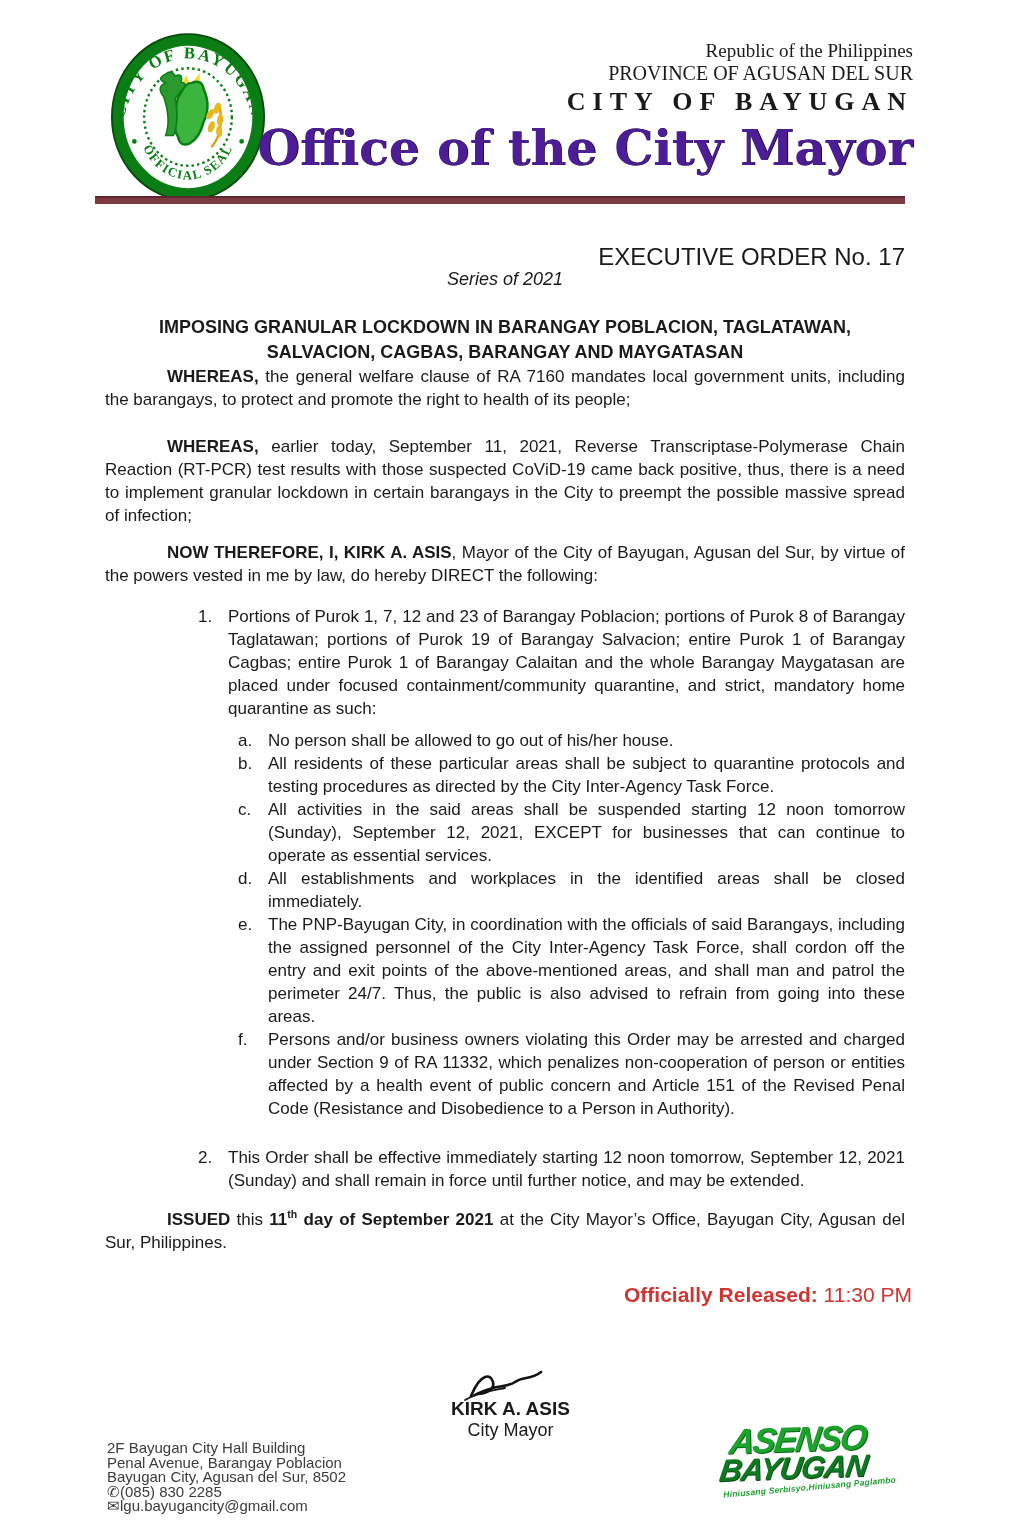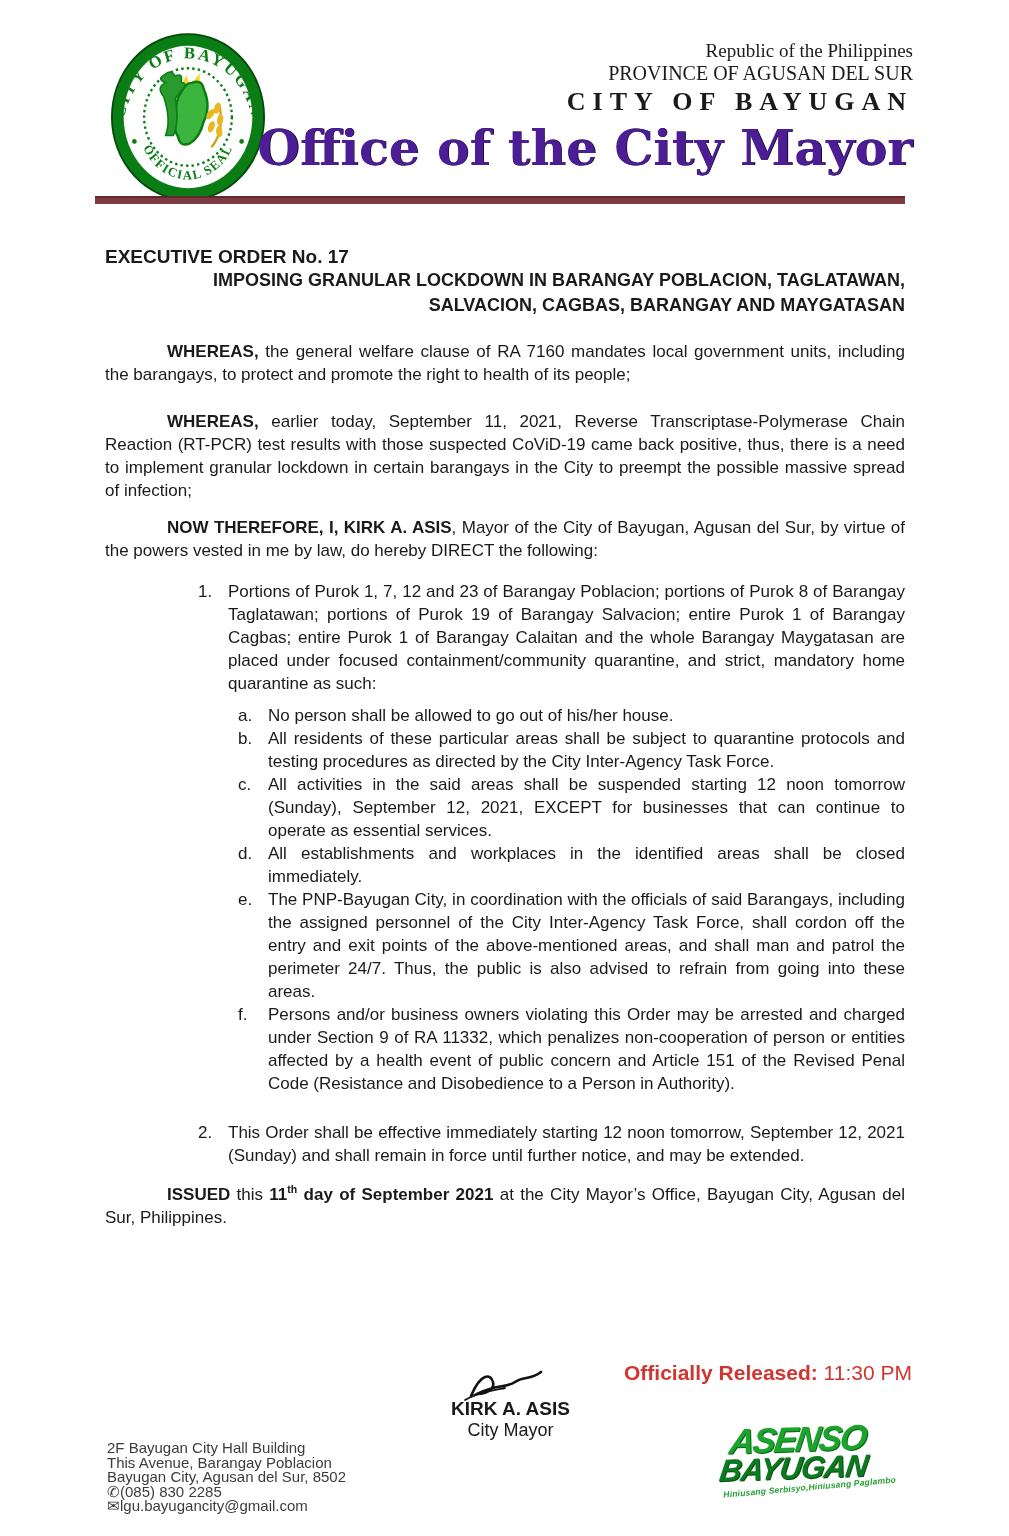--- a/index.html
+++ b/index.html
@@ -20,42 +20,42 @@
     font-family:"DejaVu Serif", serif; font-weight:bold; font-size:49px;
     letter-spacing:0px; margin-top:2px; color:#4c1d95;
     text-shadow:0.6px 0 0 #000;
   }
   .hdr-rule { position:absolute; left:95px; top:196px; width:810px; height:8px;
     background:#7d3b41; border-top:2px solid #5e2a30; }
 
   
   .content { position:absolute; left:105px; top:245px; width:800px;
     font-size:17px; line-height:23px; }
-  .eo-heading { text-align:left; font-weight:bold; font-size:19px; }
+  .eo-heading { text-align:right; font-weight:normal; font-size:24px; }
   .eo-series  { text-align:center; font-style:italic; font-size:18px; margin-bottom:24px; }
-  .eo-title   { text-align:right; font-weight:bold; font-size:18px; line-height:25px; margin-bottom:22px; }
+  .eo-title   { text-align:center; font-weight:bold; font-size:18px; line-height:25px; }
   .para { text-align:justify; text-indent:62px; }
   .para .lead { font-weight:bold; }
   .mb-w1 { margin-bottom:24px; }
   .mb-w2 { margin-bottom:14px; }
   .mb-th { margin-bottom:18px; }
   .dir-row { display:flex; margin-left:93px; }
   .dir-num { flex:none; width:30px; }
   .dir-text { flex:1; text-align:justify; }
   .dir1 { margin-bottom:9px; }
   .sub-row { display:flex; margin-left:133px; }
   .sub-num { flex:none; width:30px; }
   .sub-text { flex:1; text-align:justify; }
   .sub-list { margin-bottom:26px; }
   .dir2 { margin-bottom:16px; }
   .issued b { font-weight:bold; }
   sup { font-size:0.62em; vertical-align:super; line-height:0; }
 
   
-  .release { position:absolute; left:624px; top:1361px; font-size:21px; }
+  .release { position:absolute; left:624px; top:1283px; font-size:21px; }
   .release .rl-label { font-weight:bold; }
   .sig-block { position:absolute; left:418px; top:1364px; width:185px; text-align:center; }
   .sig-script { display:block; margin:0 auto -6px auto; }
   .sig-name { font-weight:bold; font-size:19px; }
   .sig-title { font-size:18px; }
 
   .footer-addr { position:absolute; left:107px; top:1441px; font-size:15px;
     line-height:14.5px; color:#3c3c3c; }
   .f-icon { display:inline-block; width:13px; color:#3c3c3c; }
 
@@ -113,20 +113,21 @@
     <div class="hdr-republic">Republic of the Philippines</div>
     <div class="hdr-province">PROVINCE OF AGUSAN DEL SUR</div>
     <div class="hdr-city">CITY OF BAYUGAN</div>
     <div class="hdr-office">Office of the City Mayor</div>
   </div>
   <div class="hdr-rule" style="background: rgb(125, 59, 65);"></div>
 
   <div class="content">
 
     <div class="eo-heading">EXECUTIVE ORDER No. 17</div>
+    <div class="eo-series">Series of 2021</div>
     <div class="eo-title">
       <span>IMPOSING GRANULAR LOCKDOWN IN BARANGAY POBLACION, TAGLATAWAN,</span><br>
       <span>SALVACION, CAGBAS, BARANGAY AND MAYGATASAN</span>
     </div>
 
     <p class="para mb-w1">
       <span class="lead">WHEREAS,</span><span> the general welfare clause of RA 7160 mandates local government units, including the barangays, to protect and promote the right to health of its people;</span>
     </p>
 
     <p class="para mb-w2">
@@ -187,21 +188,21 @@
     <svg class="sig-script" width="120" height="40" viewBox="0 0 120 40">
       <path d="M20 32 C 30 8, 40 10, 42 18 C 44 26, 34 30, 26 30 C 44 20, 56 24, 64 18 C 72 12, 80 16, 90 8" fill="none" stroke="#131313" stroke-width="2.6" stroke-linecap="round"></path>
       <path d="M14 36 C 28 28, 44 26, 54 24" fill="none" stroke="#131313" stroke-width="1.8" stroke-linecap="round"></path>
     </svg>
     <div class="sig-name">KIRK A. ASIS</div>
     <div class="sig-title">City Mayor</div>
   </div>
 
   <div class="footer-addr">
     <div>2F Bayugan City Hall Building</div>
-    <div>This Avenue, Barangay Poblacion</div>
+    <div>Penal Avenue, Barangay Poblacion</div>
     <div>Bayugan City, Agusan del Sur, 8502</div>
     <div><span class="f-icon">✆</span><span>(085) 830 2285</span></div>
     <div><span class="f-icon">✉</span><span>lgu.bayugancity@gmail.com</span></div>
   </div>
 
   <div class="logo">
     <div class="logo-inner">
       <div class="logo-line1" style="color: rgb(28, 163, 43);">ASENSO</div>
       <div class="logo-line2" style="color: rgb(12, 122, 30);">BAYUGAN</div>
     </div>

